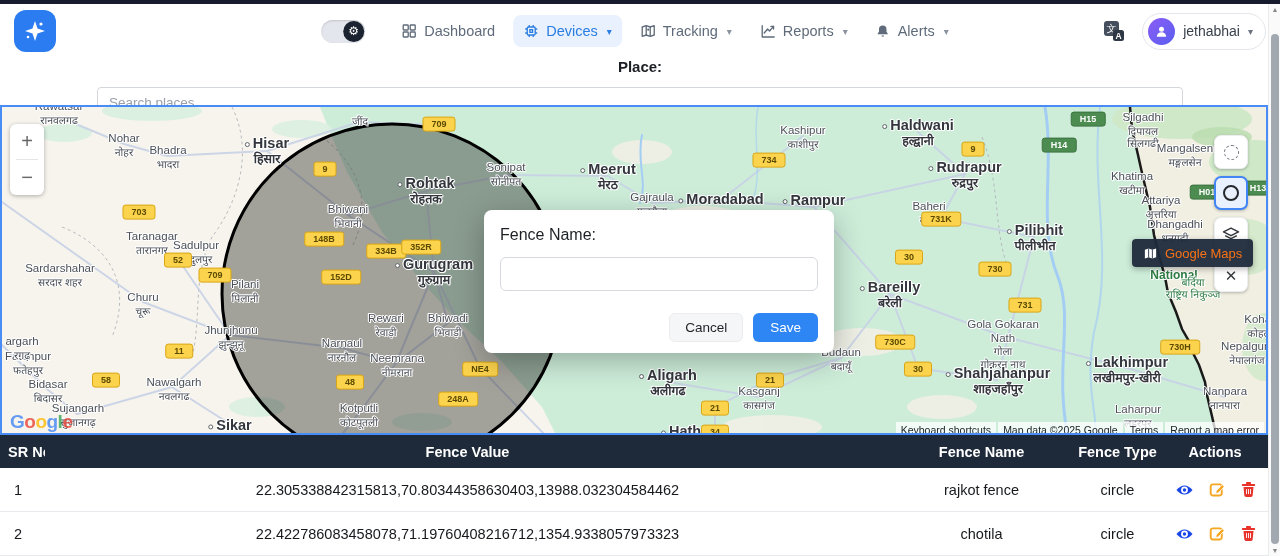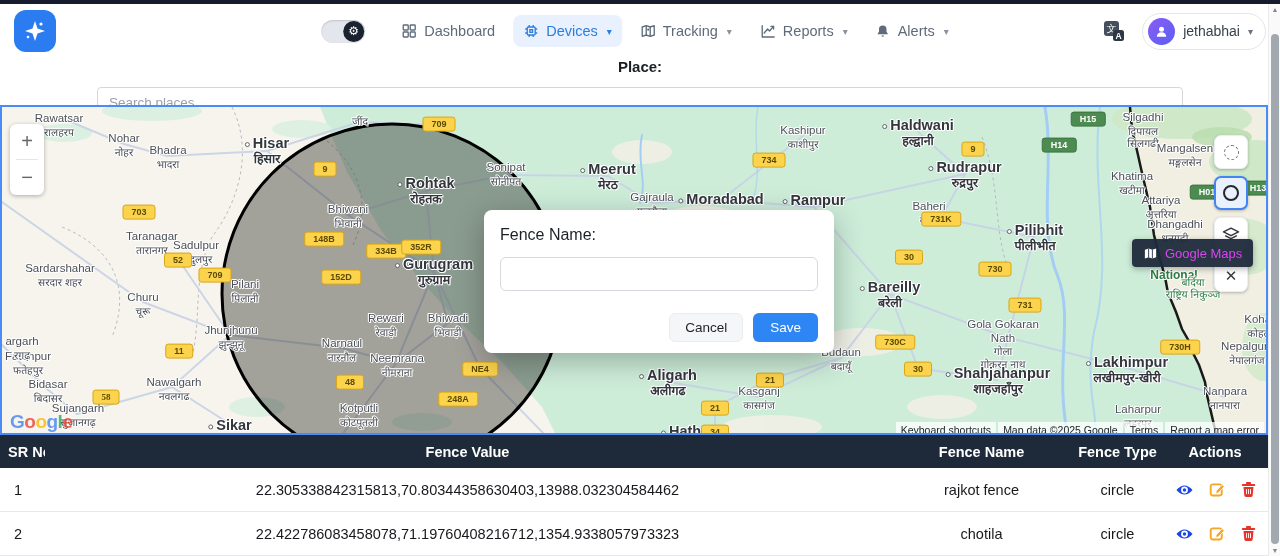--- a/index.html
+++ b/index.html
@@ -60,21 +60,21 @@
 
   
   .drawbar { position:absolute; left:1212px; top:28px; z-index:5; display:flex; flex-direction:column; gap:7px; }
   .drawbar .tool { width:34px; height:34px; background:#fff; border:1px solid #eceff1; border-radius:7px; box-shadow:0 1px 3px rgba(0,0,0,.25); display:flex; align-items:center; justify-content:center; cursor:pointer; color:#3a3f44; }
   .drawbar .tool.selected { border:2px solid #4285f4; background:#e9f1fe; }
   .dash-circle { width:15px; height:15px; border:1.6px dashed #6d7278; border-radius:50%; }
   .solid-circle { width:16px; height:16px; border:2px solid #26282b; border-radius:50%; }
   .x-glyph { font-size:15px; color:#33373b; line-height:1; }
 
   
-  .gm-tooltip { position:absolute; left:1130px; top:132px; height:28px; z-index:6; background:rgba(30,41,59,.95); border-radius:4px; display:flex; align-items:center; gap:7px; padding:0 11px; color:#d946ef; font-size:13px; box-shadow:0 2px 6px rgba(0,0,0,.3); }
+  .gm-tooltip { position:absolute; left:1130px; top:132px; height:28px; z-index:6; background:rgba(30,41,59,.95); border-radius:4px; display:flex; align-items:center; gap:7px; padding:0 11px; color:#f97316; font-size:13px; box-shadow:0 2px 6px rgba(0,0,0,.3); }
 
   
   .glogo { position:absolute; left:8px; top:304px; z-index:4; font-size:19px; font-weight:bold; letter-spacing:-.5px; opacity:.8; cursor:pointer; }
   .attribution { position:absolute; right:2px; top:315px; z-index:4; display:flex; gap:2px; }
   .attribution span { background:rgba(255,255,255,.75); color:#20242a; font-size:10.5px; padding:2px 5px; cursor:pointer; white-space:nowrap; }
 
   
   .modal { position:absolute; left:482px; top:103px; width:350px; height:143px; background:#fff; border-radius:8px; box-shadow:0 8px 30px rgba(0,0,0,.28); z-index:8; padding:16px; }
   .modal-label { font-size:16px; color:#1d2126; }
   .modal-input { width:100%; height:34px; margin-top:13px; border:1px solid #d6dadf; border-radius:6px; padding:0 10px; font-size:14px; outline:none; }
@@ -272,21 +272,21 @@
         <path d="M800,148 C794,168 806,184 798,202" stroke-width="1.5"></path>
         <path d="M756,0 C750,30 760,60 752,90" stroke-width="1.5" opacity=".6"></path>
       </g>
 
       <path d="M1128,0 L1130,22 1136,48 1140,66 1148,100 1152,128 1158,152 1163,170 1166,186 1174,205 1180,222 1188,236 1192,248 1197,258 1203,275 1205,288 1209,305 1212,318 1215,330" stroke="#1a1a1a" stroke-width="2.5" fill="none"></path>
 
       <circle id="fence-circle" cx="390" cy="187" r="170" fill="rgba(45,45,40,0.42)" stroke="#000" stroke-width="3"></circle>
     </svg>
 
     <div id="map-labels">
-        <div class="city " style="left: 57px; top: 18px;">Rawatsar<span class="hi">रालहरप</span></div>
+        <div class="city " style="left: 57px; top: 6px;">Rawatsar<span class="hi">रानवलगढ</span></div>
         <div class="city " style="left: 122px; top: 38px;">Nohar<span class="hi">नोहर</span></div>
         <div class="city " style="left: 166px; top: 50px;">Bhadra<span class="hi">भादरा</span></div>
         <div class="city lg" style="left: 265px; top: 44px;"><span class="dot"></span>Hisar<span class="hi">हिसार</span></div>
         <div class="city " style="left: 358px; top: 14px;">
           <span class="hi">जींद</span>
         </div>
         <div class="city " style="left: 504px; top: 67px;">Sonipat<span class="hi">सोनीपत</span></div>
         <div class="city lg" style="left: 424px; top: 84px;"><span class="dot"></span>Rohtak<span class="hi">रोहतक</span></div>
         <div class="city " style="left: 346px; top: 109px;">Bhiwani<span class="hi">भिवानी</span></div>
         <div class="city " style="left: 150px; top: 136px;">Taranagar<span class="hi">तारानगर</span></div>
@@ -345,21 +345,21 @@
         <span class="badge" style="left: 323px; top: 62px;">9</span>
         <span class="badge" style="left: 322px; top: 132px;">148B</span>
         <span class="badge" style="left: 384px; top: 144px;">334B</span>
         <span class="badge" style="left: 419px; top: 140px;">352R</span>
         <span class="badge" style="left: 339px; top: 170px;">152D</span>
         <span class="badge" style="left: 176px; top: 153px;">52</span>
         <span class="badge" style="left: 177px; top: 244px;">11</span>
         <span class="badge" style="left: 348px; top: 275px;">48</span>
         <span class="badge" style="left: 478px; top: 262px;">NE4</span>
         <span class="badge" style="left: 456px; top: 292px;">248A</span>
-        <span class="badge" style="left: 104px; top: 290px; font-family: Liberation Serif, serif;">58</span>
+        <span class="badge" style="left: 104px; top: 273px;">58</span>
         <span class="badge" style="left: 767px; top: 53px;">734</span>
         <span class="badge" style="left: 971px; top: 42px;">9</span>
         <span class="badge" style="left: 939px; top: 112px;">731K</span>
         <span class="badge" style="left: 907px; top: 150px;">30</span>
         <span class="badge" style="left: 993px; top: 162px;">730</span>
         <span class="badge" style="left: 1023px; top: 198px;">731</span>
         <span class="badge" style="left: 893px; top: 235px;">730C</span>
         <span class="badge" style="left: 916px; top: 262px;">30</span>
         <span class="badge" style="left: 1178px; top: 240px;">730H</span>
         <span class="badge" style="left: 768px; top: 273px;">21</span>

